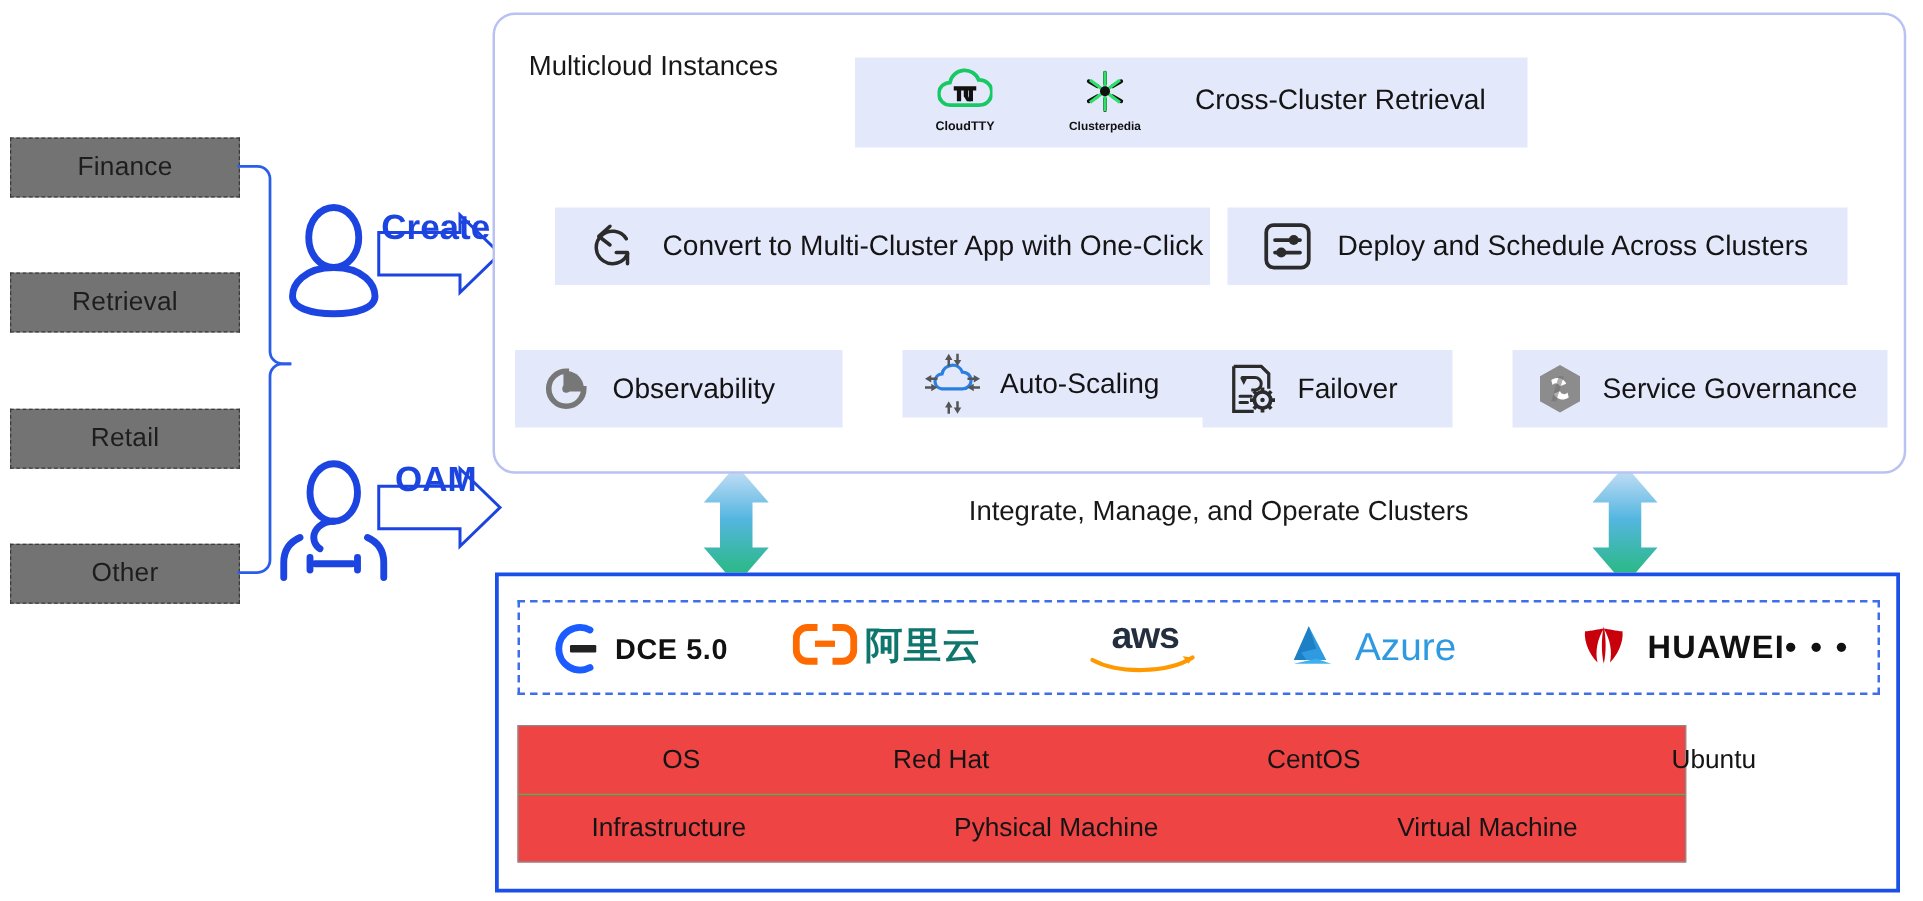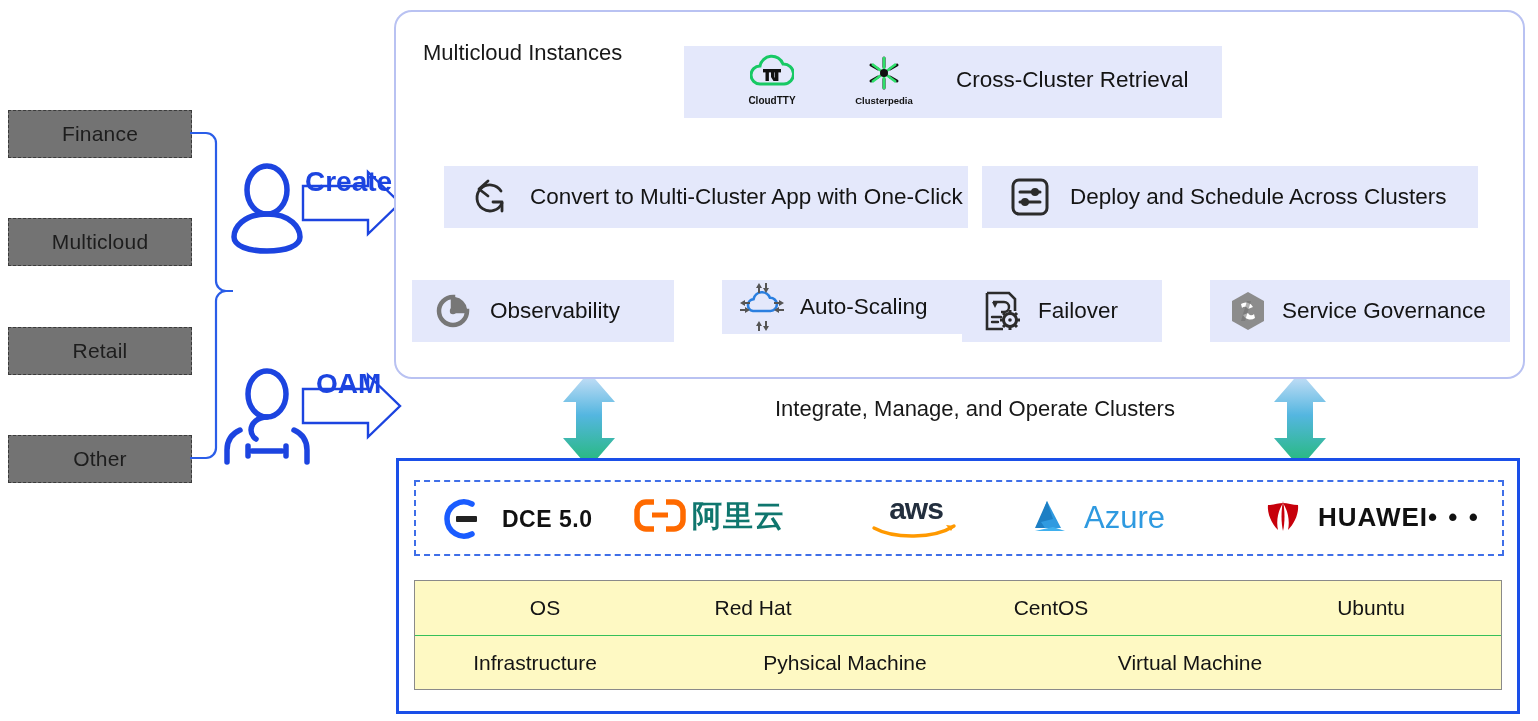--- a/index.html
+++ b/index.html
@@ -38,22 +38,22 @@
   #infra-panel{
     left:396px;top:458px;width:1124px;height:256px;
     border:3px solid #1a4fe8;background:#fff;box-sizing:border-box;
   }
   #cloud-strip{
     left:414px;top:480px;width:1090px;height:76px;
     border:2.5px dashed #3f6fe8;background:#fff;box-sizing:border-box;
     display:flex;align-items:center;
   }
   #os-table{
-    left:414px;top:580px;width:1088px;height:110px;
-    border:1.5px solid #8a8a8a;background:#fef9c3;box-sizing:border-box;
+    left:414px;top:580px;width:935px;height:110px;
+    border:1.5px solid #8a8a8a;background:#ef4444;box-sizing:border-box;
   }
   .table-row{height:54px;display:flex;align-items:center;position:relative;}
   .table-row.r1{border-bottom:1.5px solid #35c05a;}
   .cell{font-size:21px;color:#141414;text-align:center;position:absolute;}
 
   
   #integrate-label{
     left:775px;top:396px;font-size:22px;color:#181818;white-space:nowrap;
   }
   .flow-label{
@@ -64,21 +64,21 @@
   .logo-txt{font-size:23px;font-weight:700;letter-spacing:.5px;}
 </style>
 </head>
 <body>
 
 <div id="segments">
   <div class="seg-box" style="top:110px">
       <span>Finance</span>
     </div>
   <div class="seg-box" style="top:218px">
-      <span>Multicloud</span>
+      <span>Retrieval</span>
     </div>
   <div class="seg-box" style="top:327px">
       <span>Retail</span>
     </div>
   <div class="seg-box" style="top:435px">
       <span>Other</span>
     </div>
 </div>
 
 <svg class="overlay">
@@ -235,21 +235,21 @@
 
 <div class="abs" id="infra-panel"></div>
 
 <div class="abs" id="cloud-strip">
 
   <div class="abs" style="left:22px;top:14px;display:flex;align-items:center;">
     <svg width="44" height="46" viewBox="0 0 44 46">
       <path d="M34,8 a17,17 0 1 0 0,30" fill="none" stroke="#1a5cff" stroke-width="5.5" stroke-linecap="round"></path>
       <rect x="18" y="20" width="21" height="6" rx="1" fill="#222"></rect>
     </svg>
-    <span class="logo-txt" style="margin-left:20px;color:#111;">DCE 5.0</span>
+    <span class="logo-txt" style="margin-left:10px;color:#111;">DCE 5.0</span>
   </div>
 
   <div class="abs" style="left:218px;top:11px;display:flex;align-items:center;">
     <svg width="52" height="46" viewBox="0 0 52 46">
       <path d="M20,9 H12 a9,9 0 0 0 -9,9 v9 a9,9 0 0 0 9,9 h8" fill="none" stroke="#ff6a00" stroke-width="5.5" stroke-linejoin="round"></path>
       <path d="M32,9 h8 a9,9 0 0 1 9,9 v9 a9,9 0 0 1 -9,9 h-8" fill="none" stroke="#ff6a00" stroke-width="5.5" stroke-linejoin="round"></path>
       <rect x="18" y="19.5" width="16" height="5" fill="#ff6a00"></rect>
     </svg>
     <span style="margin-left:6px;font-size:30px;font-weight:700;color:#0f766e;letter-spacing:1px;">阿里云</span>
   </div>

